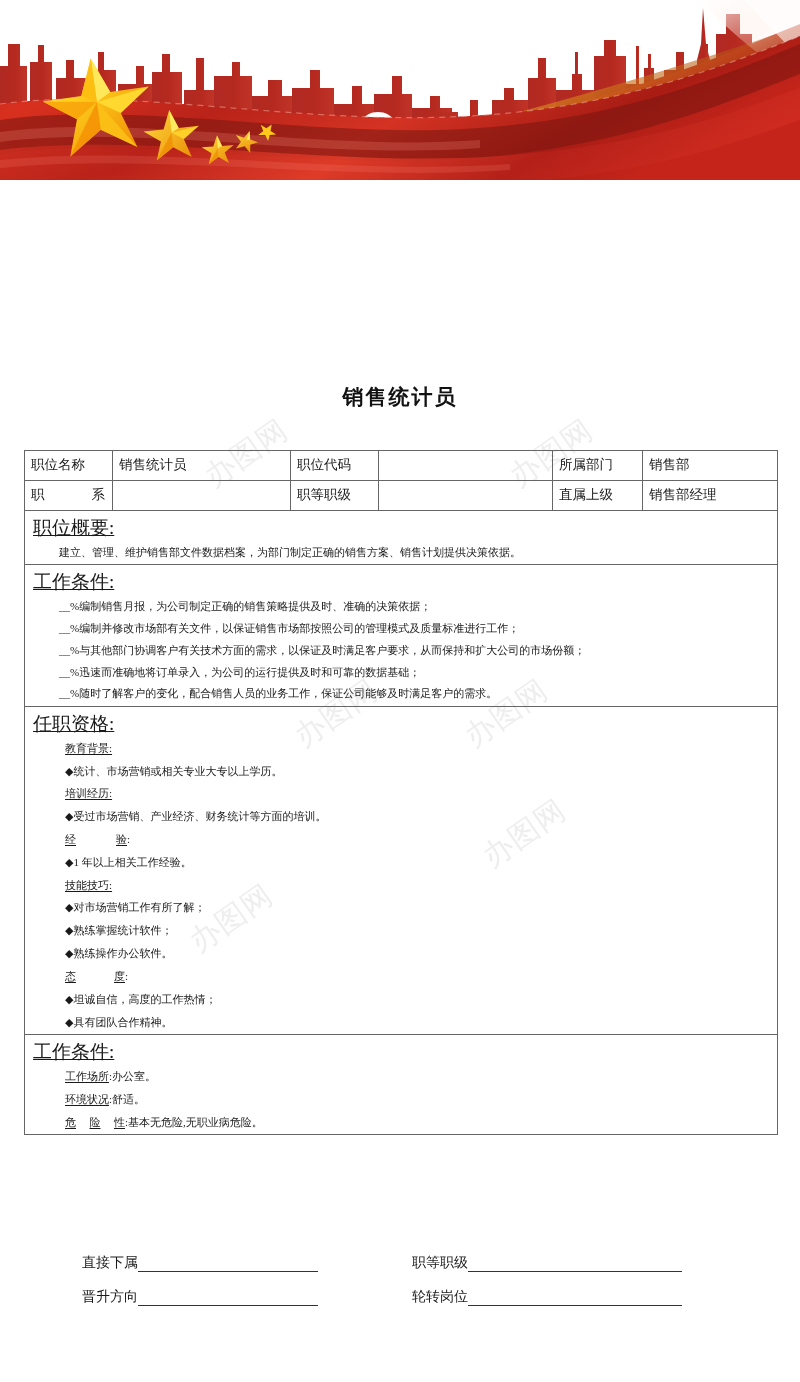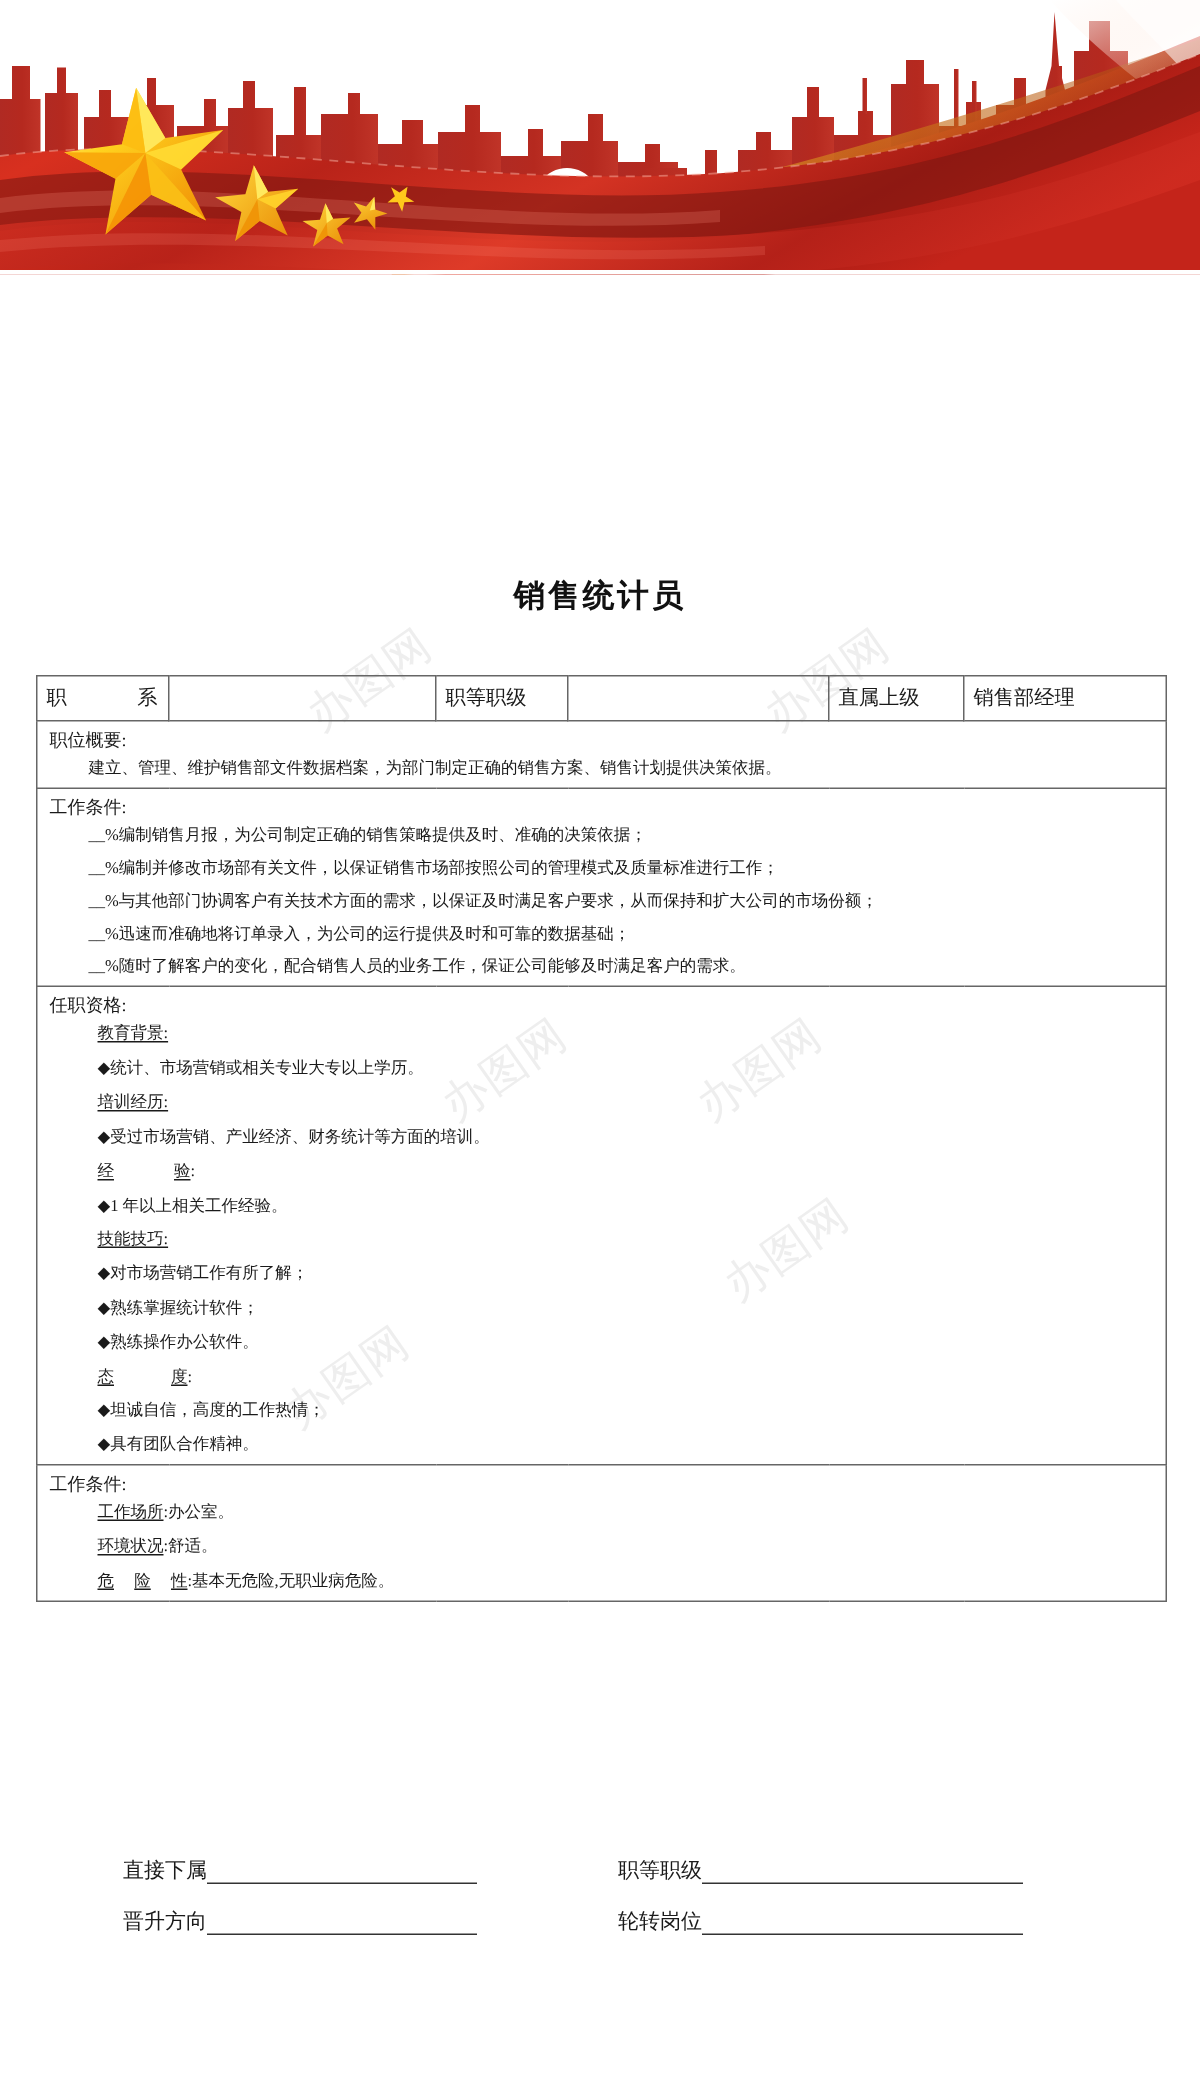--- a/index.html
+++ b/index.html
@@ -91,21 +91,22 @@
     justify-content: space-between;
     max-width: 62px;
   }
 
   .block-cell {
     padding: 5px 6px 7px 6px;
     vertical-align: top;
   }
   .sec-head {
     margin: 2px 0 3px 2px;
-    font-size: 12px;
+    font-size: 19px;
+    text-decoration: underline;
   }
   .lines { margin: 0; padding: 0; list-style: none; }
   .lines li {
     margin: 0 0 4px 0;
     padding-left: 28px;
     font-size: 11px;
     line-height: 1.62;
   }
   .lines li:last-child { margin-bottom: 1px; }
 
@@ -134,20 +135,21 @@
     position: absolute;
     left: 24px;
     top: 1055px;
     width: 753px;
     font-size: 14px;
   }
   .frow {
     display: flex;
     margin-bottom: 16px;
     padding-left: 58px;
+    margin-top: 16px;
   }
   .fitem {
     display: flex;
     align-items: flex-end;
     white-space: nowrap;
   }
   .fitem:first-child { width: 330px; }
   .flabel { font-size: 14px; }
   .fline {
     display: inline-block;
@@ -349,20 +351,28 @@
     <colgroup>
       <col style="width:88px">
         <col style="width:178px">
       <col style="width:88px">
         <col style="width:174px">
       <col style="width:90px">
         <col style="width:135px">
     </colgroup>
     <tbody>
 
+      <tr>
+        <td class="lbl">职位名称</td>
+        <td>销售统计员</td>
+        <td class="lbl">职位代码</td>
+        <td></td>
+        <td class="lbl">所属部门</td>
+        <td>销售部</td>
+      </tr>
 
       <tr>
         <td class="lbl">
           <span class="spread">
             <span>职</span>
             <span>系</span>
           </span>
         </td>
         <td></td>
         <td class="lbl">职等职级</td>

